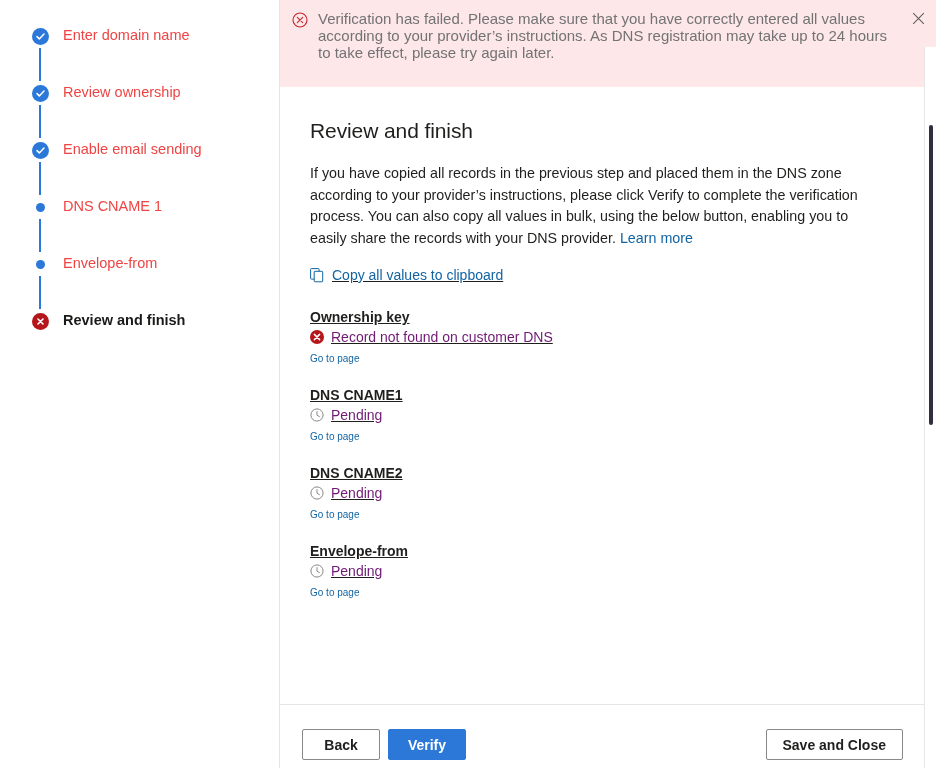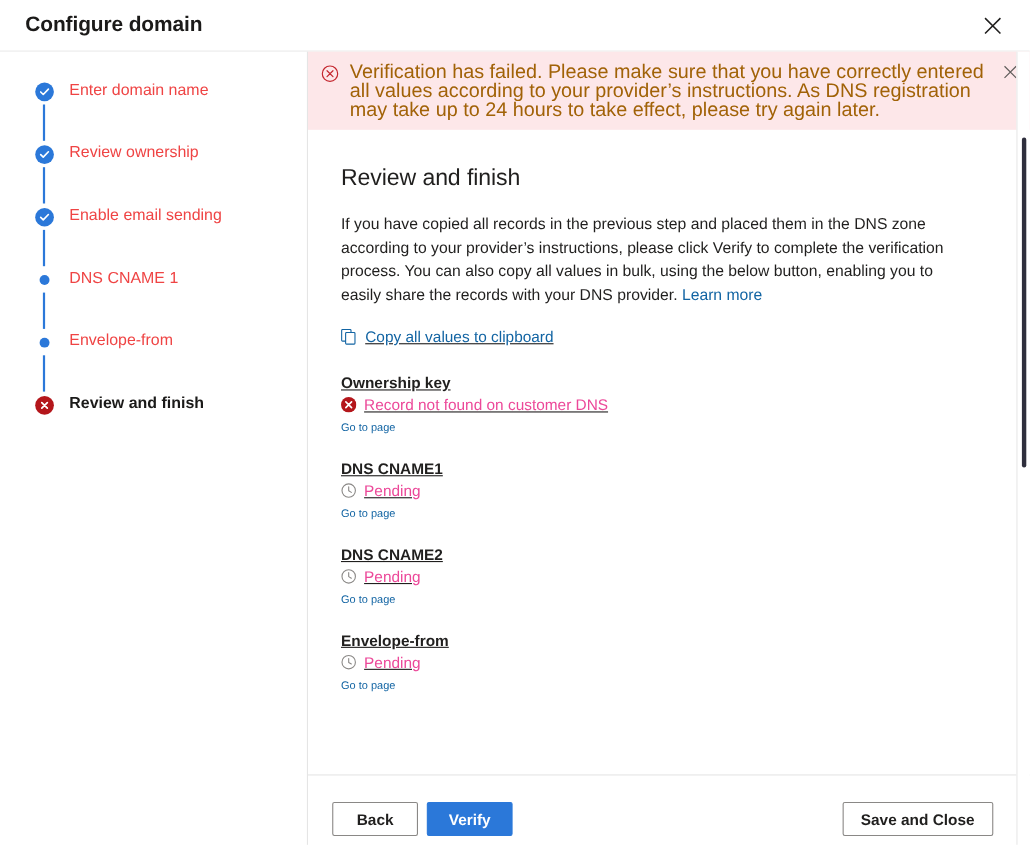--- a/index.html
+++ b/index.html
@@ -160,24 +160,24 @@
     min-height: 47px;
   }
   .banner-icon {
     width: 16px;
     min-width: 16px;
     height: 16px;
     margin-top: 2px;
   }
   .banner-text {
     flex: 1;
-    font-size: 18px;
+    font-size: 15px;
     line-height: 17px;
-    color: #a16207;
-    margin: 0 12px 0 10px;
+    color: #737373;
+    margin: 0 12px 16px 10px;
   }
   .banner-close {
     width: 16px;
     min-width: 16px;
     height: 16px;
     cursor: pointer;
     margin-top: 2px;
     background: none;
     border: none;
     padding: 0;
@@ -246,21 +246,21 @@
   }
   .status-icon {
     width: 14px;
     min-width: 14px;
     height: 14px;
     margin-right: 7px;
     display: block;
   }
   .status-text {
     font-size: 14px;
-    color: #ec4899;
+    color: #701a75;
     line-height: 18px;
   }
   .record-link {
     font-size: 10px;
     color: #1264a3;
     cursor: pointer;
     text-decoration: none;
     display: inline-block;
   }
 
@@ -323,28 +323,20 @@
     background: #2f2f3d;
     border-radius: 2px;
     cursor: pointer;
   }
 </style>
 </head>
 <body>
 
 <div class="dialog">
 
-  <div class="header">
-    <div class="dialog-title">Configure domain</div>
-    <button class="close-btn">
-      <svg width="17" height="17" viewBox="0 0 17 17" aria-hidden="true">
-        <path d="M1.5 1.5 L15.5 15.5 M15.5 1.5 L1.5 15.5" stroke="#201f1e" stroke-width="1.4" fill="none"></path>
-      </svg>
-    </button>
-  </div>
 
   <div class="body-row">
 
     <div class="sidebar">
       <div class="steps">
 
         <div class="step">
           <div class="connector"></div>
           <div class="step-marker">
             <span class="marker-done">

